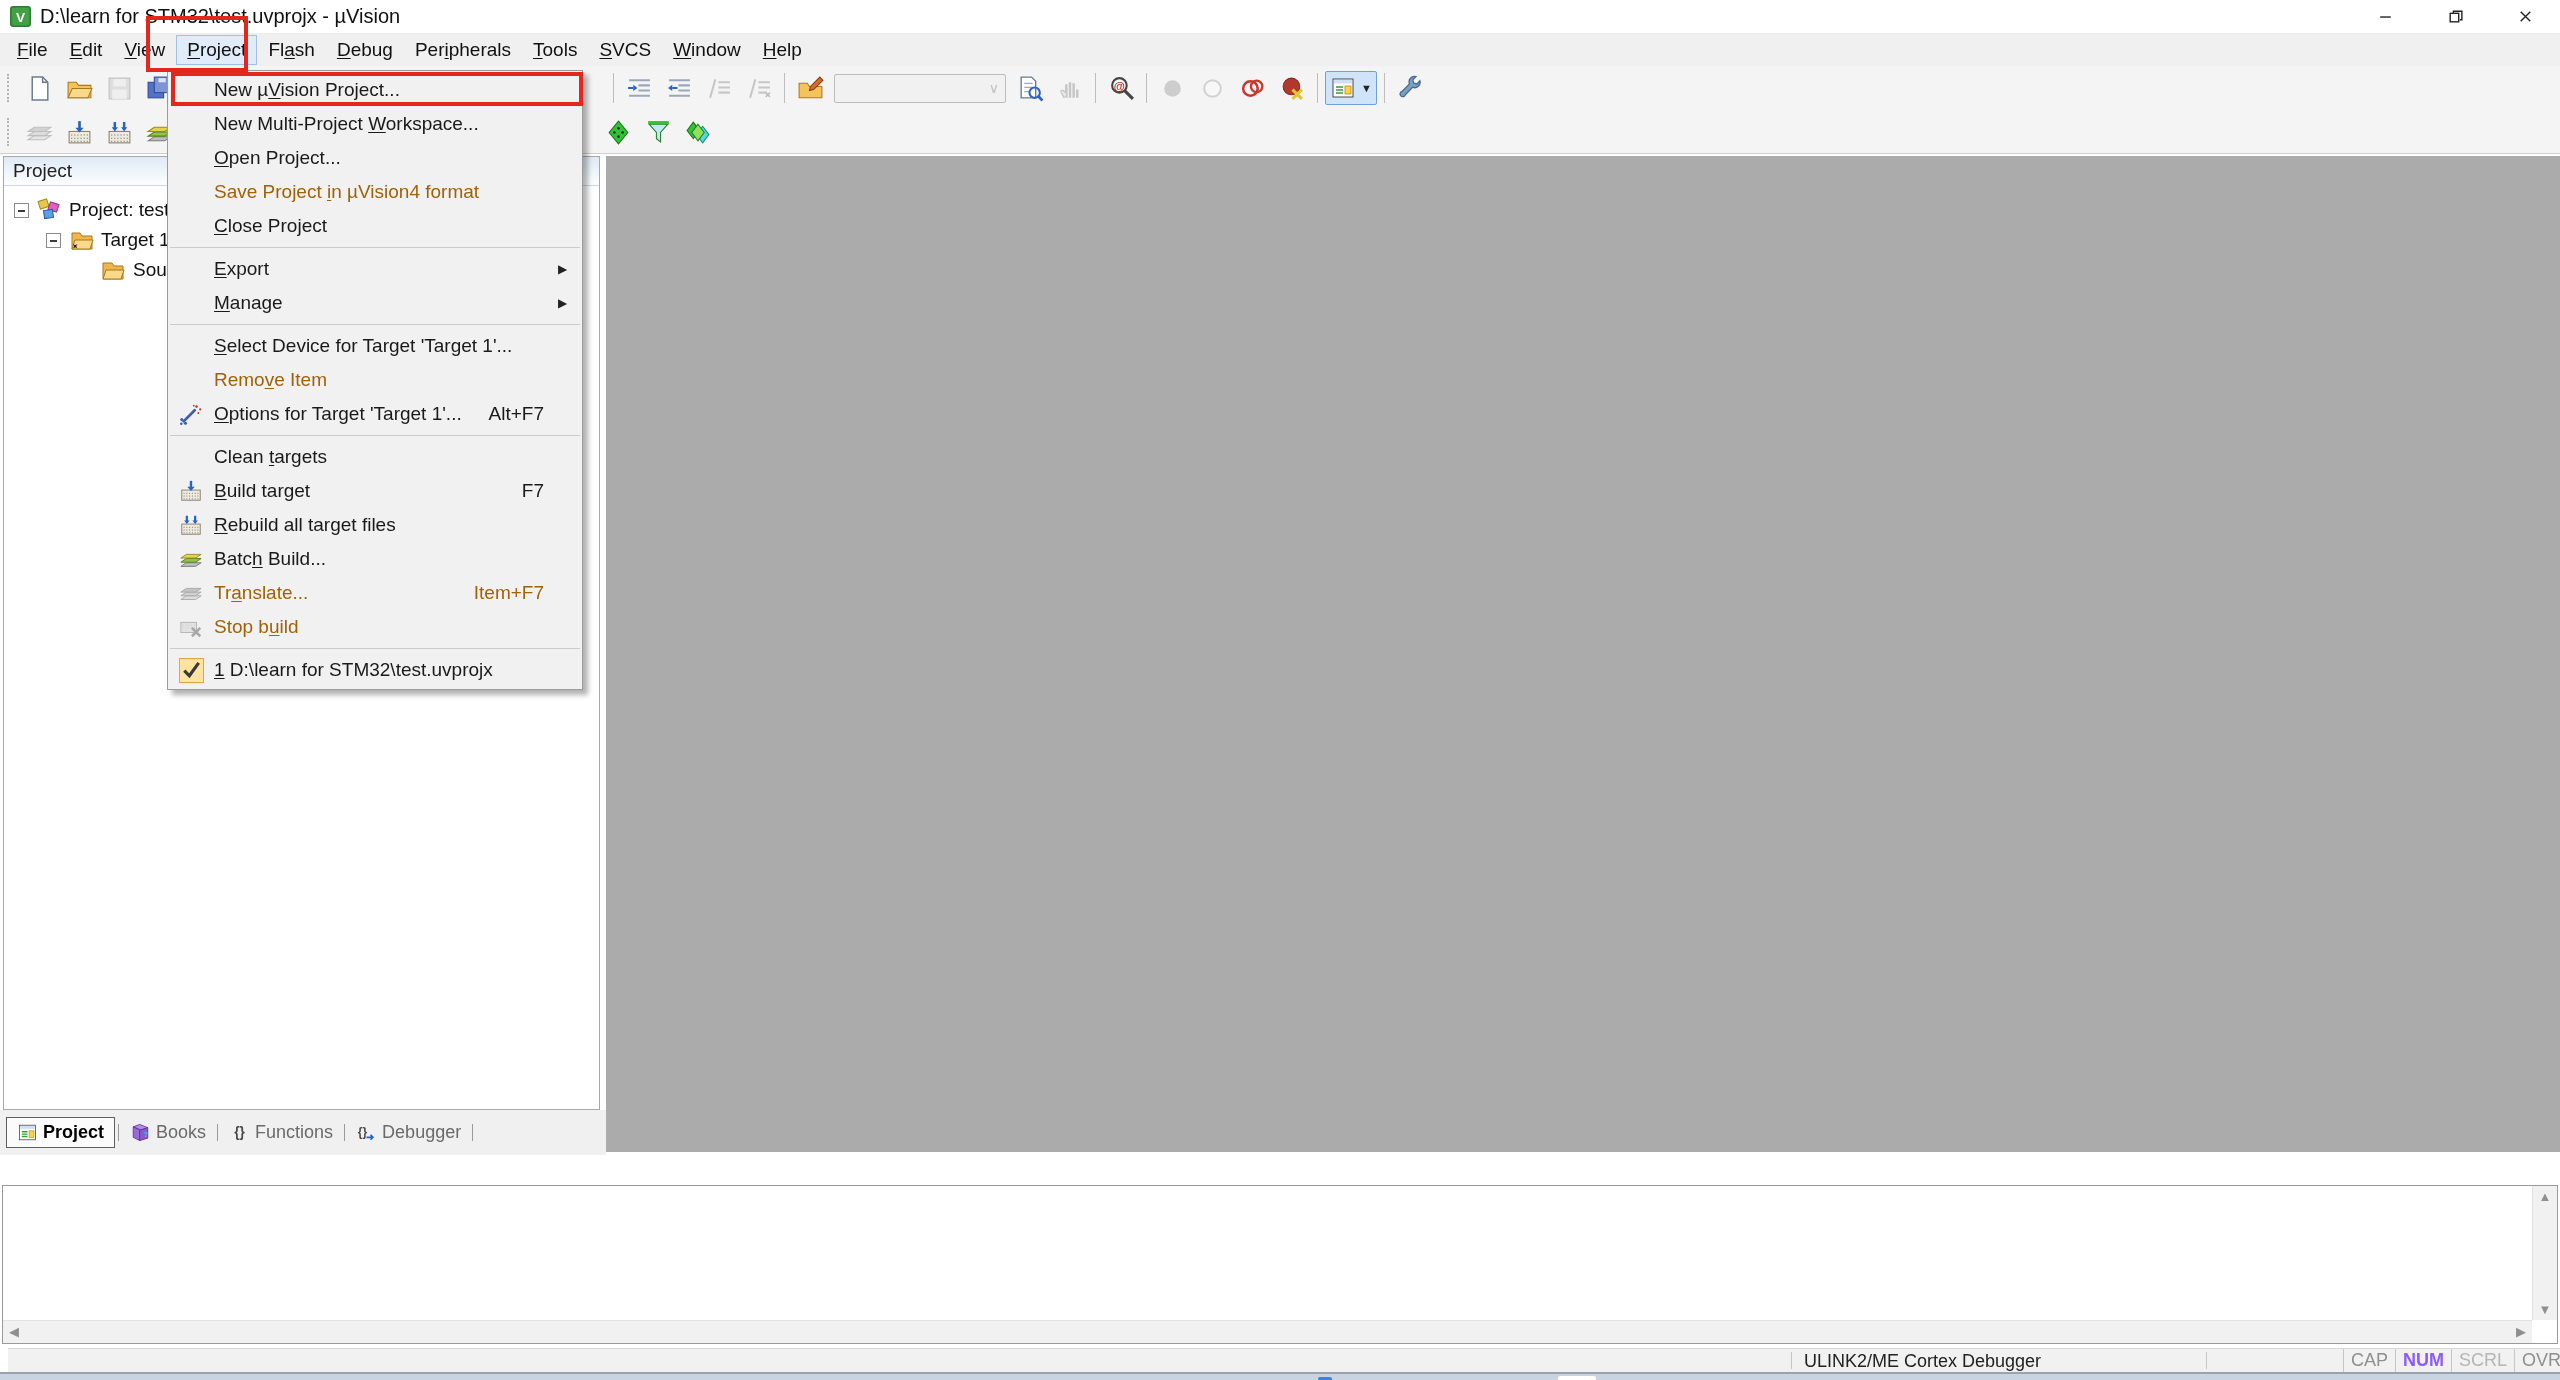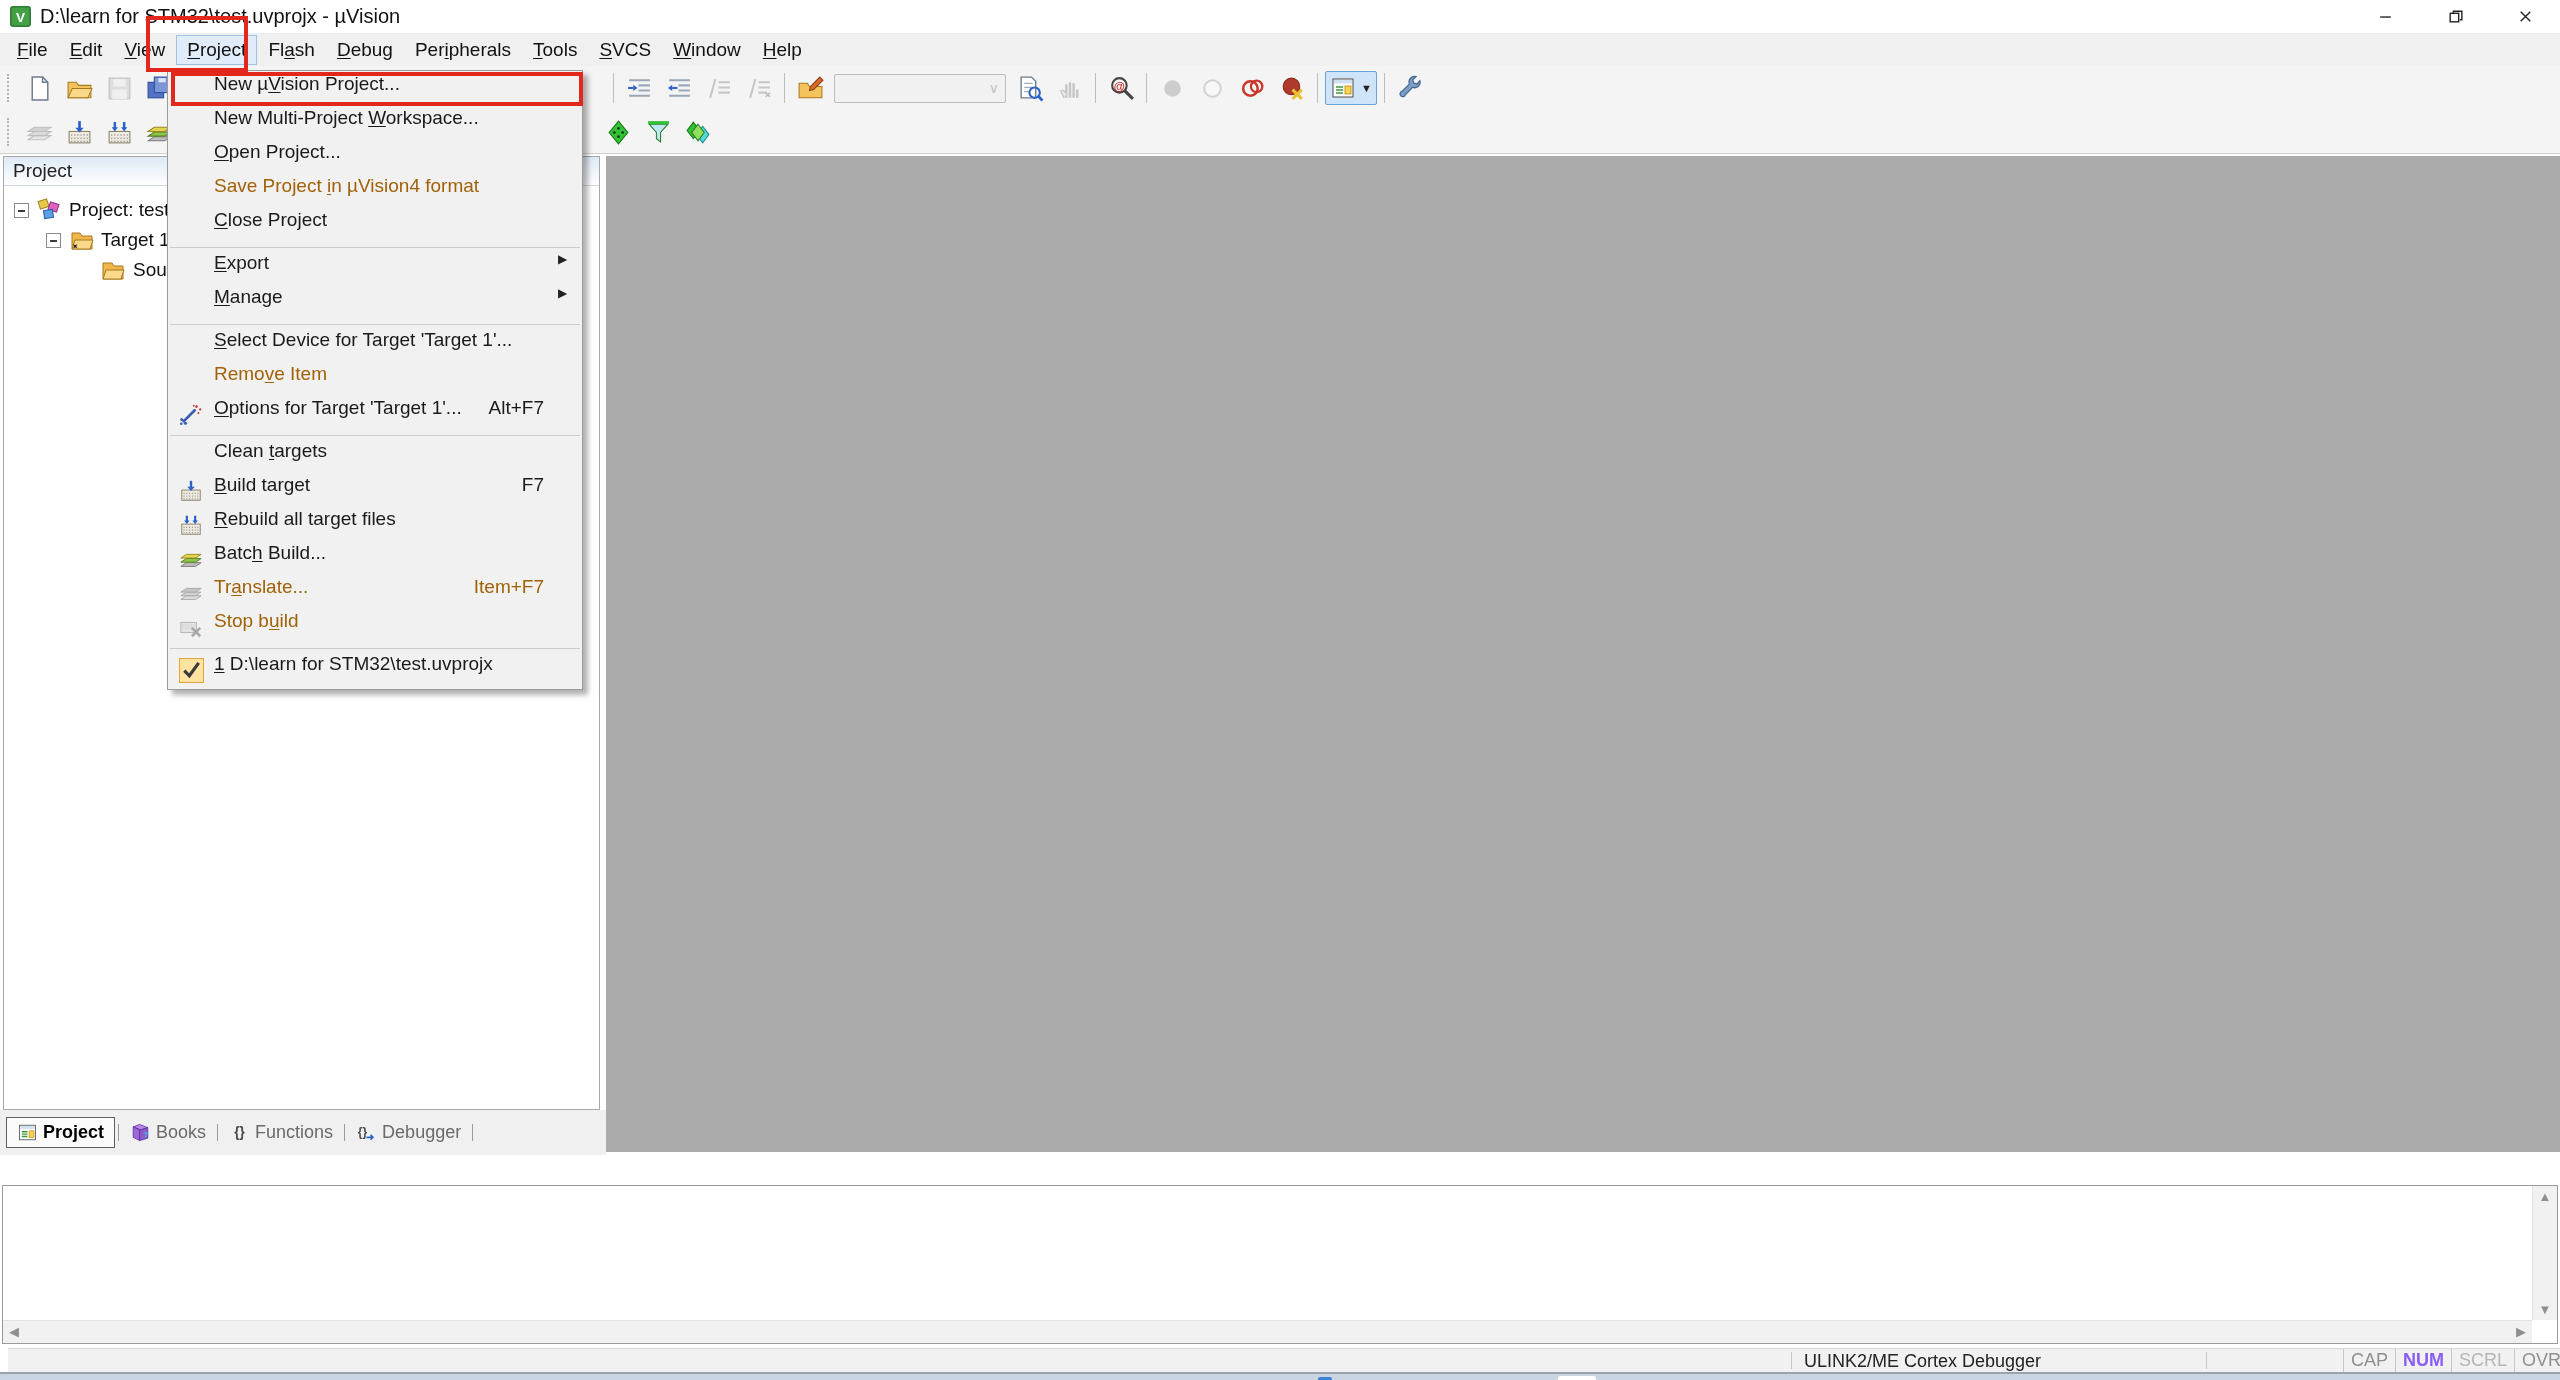--- a/index.html
+++ b/index.html
@@ -33,21 +33,21 @@
   .tb-sep{width:1px;height:30px;background:#bdbdbd;margin:0 5px;flex:none}
   .tb-handle{width:6px;height:28px;border-left:2px dotted #b3b3b3;margin:0 6px 0 3px;flex:none}
   .tb-combo{width:172px;height:29px;background:#f1f1f1;border:1px solid #bcbcbc;border-radius:2px;display:flex;align-items:center;justify-content:flex-end;margin:0 4px}
   .combo-caret{color:#c2c2c2;font-size:14px;margin-right:6px}
   .tb-winbox{display:flex;align-items:center;height:34px;padding:2px 4px;background:#cfe4f8;border:1px solid #6da2d8;border-radius:2px;margin:0 2px}
   .tb-winbox svg{width:26px;height:26px}
   .tb-winbox .caret{font-size:11px;color:#222;margin-left:5px}
 
   
   .dropdown{position:absolute;left:167px;top:70px;width:416px;background:#f1f1f1;border:1px solid #9b9b9b;padding:2px 0;box-shadow:5px 5px 5px rgba(0,0,0,.3);z-index:60}
-  .mi{height:34px;display:flex;font-size:19px;color:#1a1a1a;padding-right:8px;white-space:nowrap}
+  .mi{height:34px;display:flex;align-items:center;font-size:19px;color:#1a1a1a;padding-right:8px;white-space:nowrap}
   .mi .gutter{width:46px;flex:none;display:flex;align-items:center;justify-content:center}
   .mi .gutter svg{width:24px;height:24px;display:block}
   .mi .lbl{flex:1;overflow:hidden}
   .mi .sc{margin:0 14px 0 8px;font-size:19px}
   .mi .sub{width:16px;color:#222;font-size:12px;flex:none}
   .mi.disabled{color:#a16207}
   .mi.disabled svg{opacity:.7}
   .menu-sep{height:1px;background:#cccccc;margin:4px 2px}
   .check-box{width:25px;height:25px;background:#ffe3a0;border:1px solid #e8a33d;display:flex;align-items:center;justify-content:center}
   .check-box svg{width:17px;height:17px}

